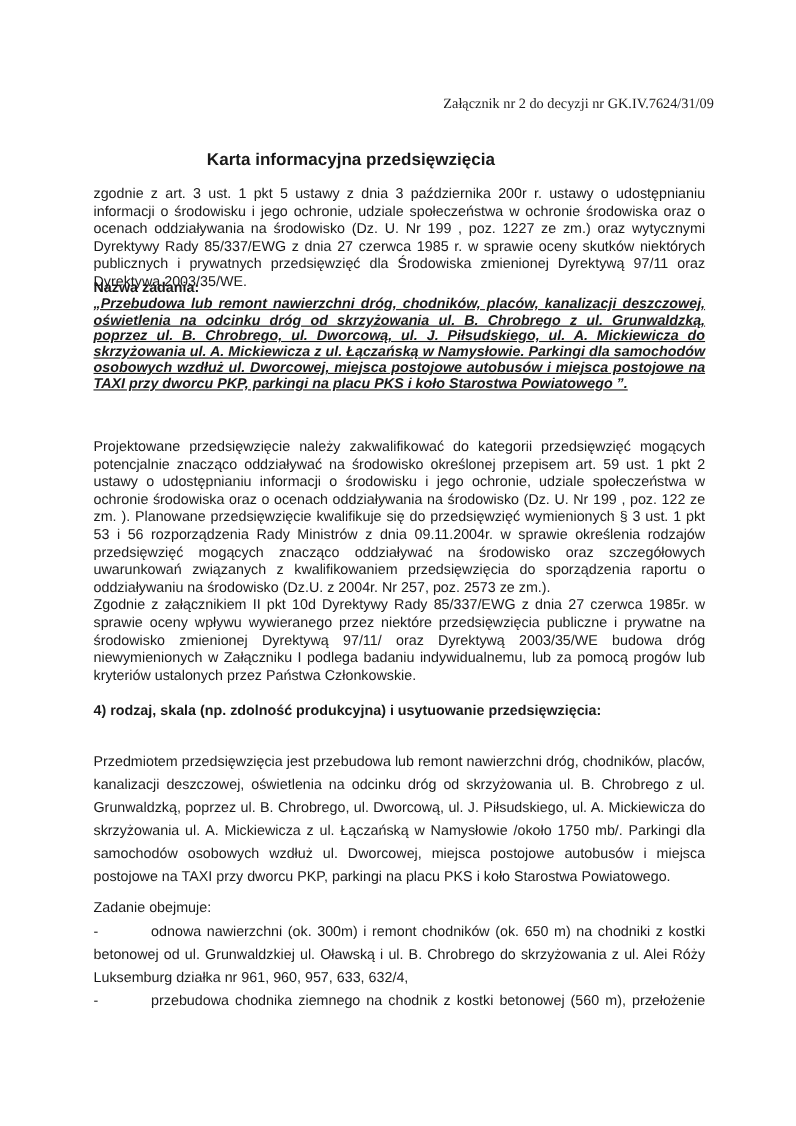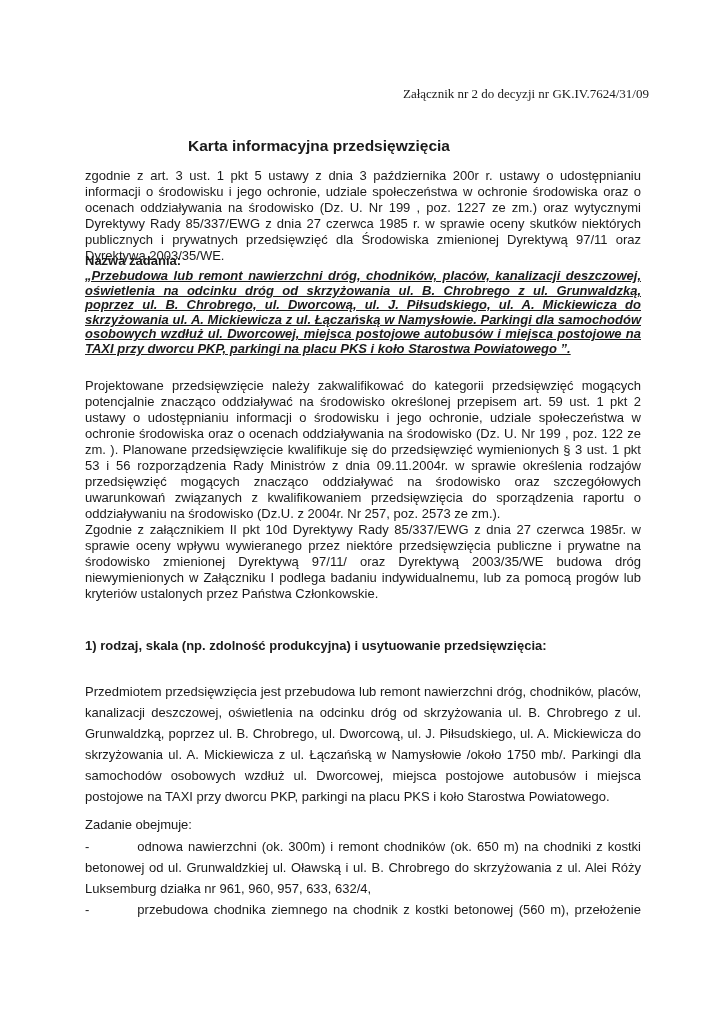--- a/index.html
+++ b/index.html
@@ -48,21 +48,21 @@
   p.para { margin: 0; }
   .intro { top: 168px; }
   .task-block { top: 253px; }
   .heading-bold { font-weight: bold; }
   .quote {
     font-style: italic;
     text-decoration: underline;
     line-height: 14.6px;
     font-weight: bold;
   }
-  .qualification-block { top: 378px; }
+  .qualification-block { top: 398px; }
   .section1-heading { top: 638px; font-weight: bold; }
   .section1-para { top: 656px; line-height: 21px; margin-top: 25px; }
   .includes-label { top: 814px; line-height: 21px; text-align: left; }
   .list-item-1 { top: 836px; line-height: 21px; }
   .list-item-2 { top: 899px; line-height: 21px; text-align-last: justify; }
   .tab {
     display: inline-block;
     width: 48px;
     height: 1px;
   }
@@ -83,21 +83,21 @@
   <div class="block task-block">
     <p class="para heading-bold">Nazwa zadania:</p>
     <p class="para quote">„Przebudowa lub remont nawierzchni dróg, chodników, placów, kanalizacji deszczowej, oświetlenia na odcinku dróg od skrzyżowania ul. B. Chrobrego z ul. Grunwaldzką, poprzez ul. B. Chrobrego, ul. Dworcową, ul. J. Piłsudskiego, ul. A. Mickiewicza do skrzyżowania ul. A. Mickiewicza z ul. Łączańską w Namysłowie. Parkingi dla samochodów osobowych wzdłuż ul. Dworcowej, miejsca postojowe autobusów i miejsca postojowe na TAXI przy dworcu PKP, parkingi na placu PKS i koło Starostwa Powiatowego ”.</p>
   </div>
 
   <div class="block qualification-block">
     <p class="para">Projektowane przedsięwzięcie należy zakwalifikować do kategorii przedsięwzięć mogących potencjalnie znacząco oddziaływać na środowisko określonej przepisem art. 59 ust. 1 pkt 2 ustawy o udostępnianiu informacji o środowisku i jego ochronie, udziale społeczeństwa w ochronie środowiska oraz o ocenach oddziaływania na środowisko (Dz. U. Nr 199 , poz. 122 ze zm. ). Planowane przedsięwzięcie kwalifikuje się do przedsięwzięć wymienionych § 3 ust. 1 pkt 53 i 56 rozporządzenia Rady Ministrów z dnia 09.11.2004r. w sprawie określenia rodzajów przedsięwzięć mogących znacząco oddziaływać na środowisko oraz szczegółowych uwarunkowań związanych z kwalifikowaniem przedsięwzięcia do sporządzenia raportu o oddziaływaniu na środowisko (Dz.U. z 2004r. Nr 257, poz. 2573 ze zm.).</p>
     <p class="para">Zgodnie z załącznikiem II pkt 10d Dyrektywy Rady 85/337/EWG z dnia 27 czerwca 1985r. w sprawie oceny wpływu wywieranego przez niektóre przedsięwzięcia publiczne i prywatne na środowisko zmienionej Dyrektywą 97/11/ oraz Dyrektywą 2003/35/WE budowa dróg niewymienionych w Załączniku I podlega badaniu indywidualnemu, lub za pomocą progów lub kryteriów ustalonych przez Państwa Członkowskie.</p>
   </div>
 
-  <p class="block section1-heading">1) rodzaj, skala (np. zdolność produkcyjna) i usytuowanie przedsięwzięcia:</p>
+  <p class="block section1-heading">4) rodzaj, skala (np. zdolność produkcyjna) i usytuowanie przedsięwzięcia:</p>
 
   <p class="block section1-para">Przedmiotem przedsięwzięcia jest przebudowa lub remont nawierzchni dróg, chodników, placów, kanalizacji deszczowej, oświetlenia na odcinku dróg od skrzyżowania ul. B. Chrobrego z ul. Grunwaldzką, poprzez ul. B. Chrobrego, ul. Dworcową, ul. J. Piłsudskiego, ul. A. Mickiewicza do skrzyżowania ul. A. Mickiewicza z ul. Łączańską w Namysłowie /około 1750 mb/. Parkingi dla samochodów osobowych wzdłuż ul. Dworcowej, miejsca postojowe autobusów i miejsca postojowe na TAXI przy dworcu PKP, parkingi na placu PKS i koło Starostwa Powiatowego.</p>
 
   <p class="block includes-label">Zadanie obejmuje:</p>
 
   <p class="block list-item-1"><span>-</span><span class="tab"></span><span>odnowa nawierzchni (ok. 300m) i remont chodników (ok. 650 m) na chodniki z kostki betonowej od ul. Grunwaldzkiej ul. Oławską i ul. B. Chrobrego do skrzyżowania z ul. Alei Róży Luksemburg działka nr 961, 960, 957, 633, 632/4,</span></p>
 
   <p class="block list-item-2"><span>-</span><span class="tab"></span><span>przebudowa chodnika ziemnego na chodnik z kostki betonowej (560 m), przełożenie</span></p>
 
 </div>

